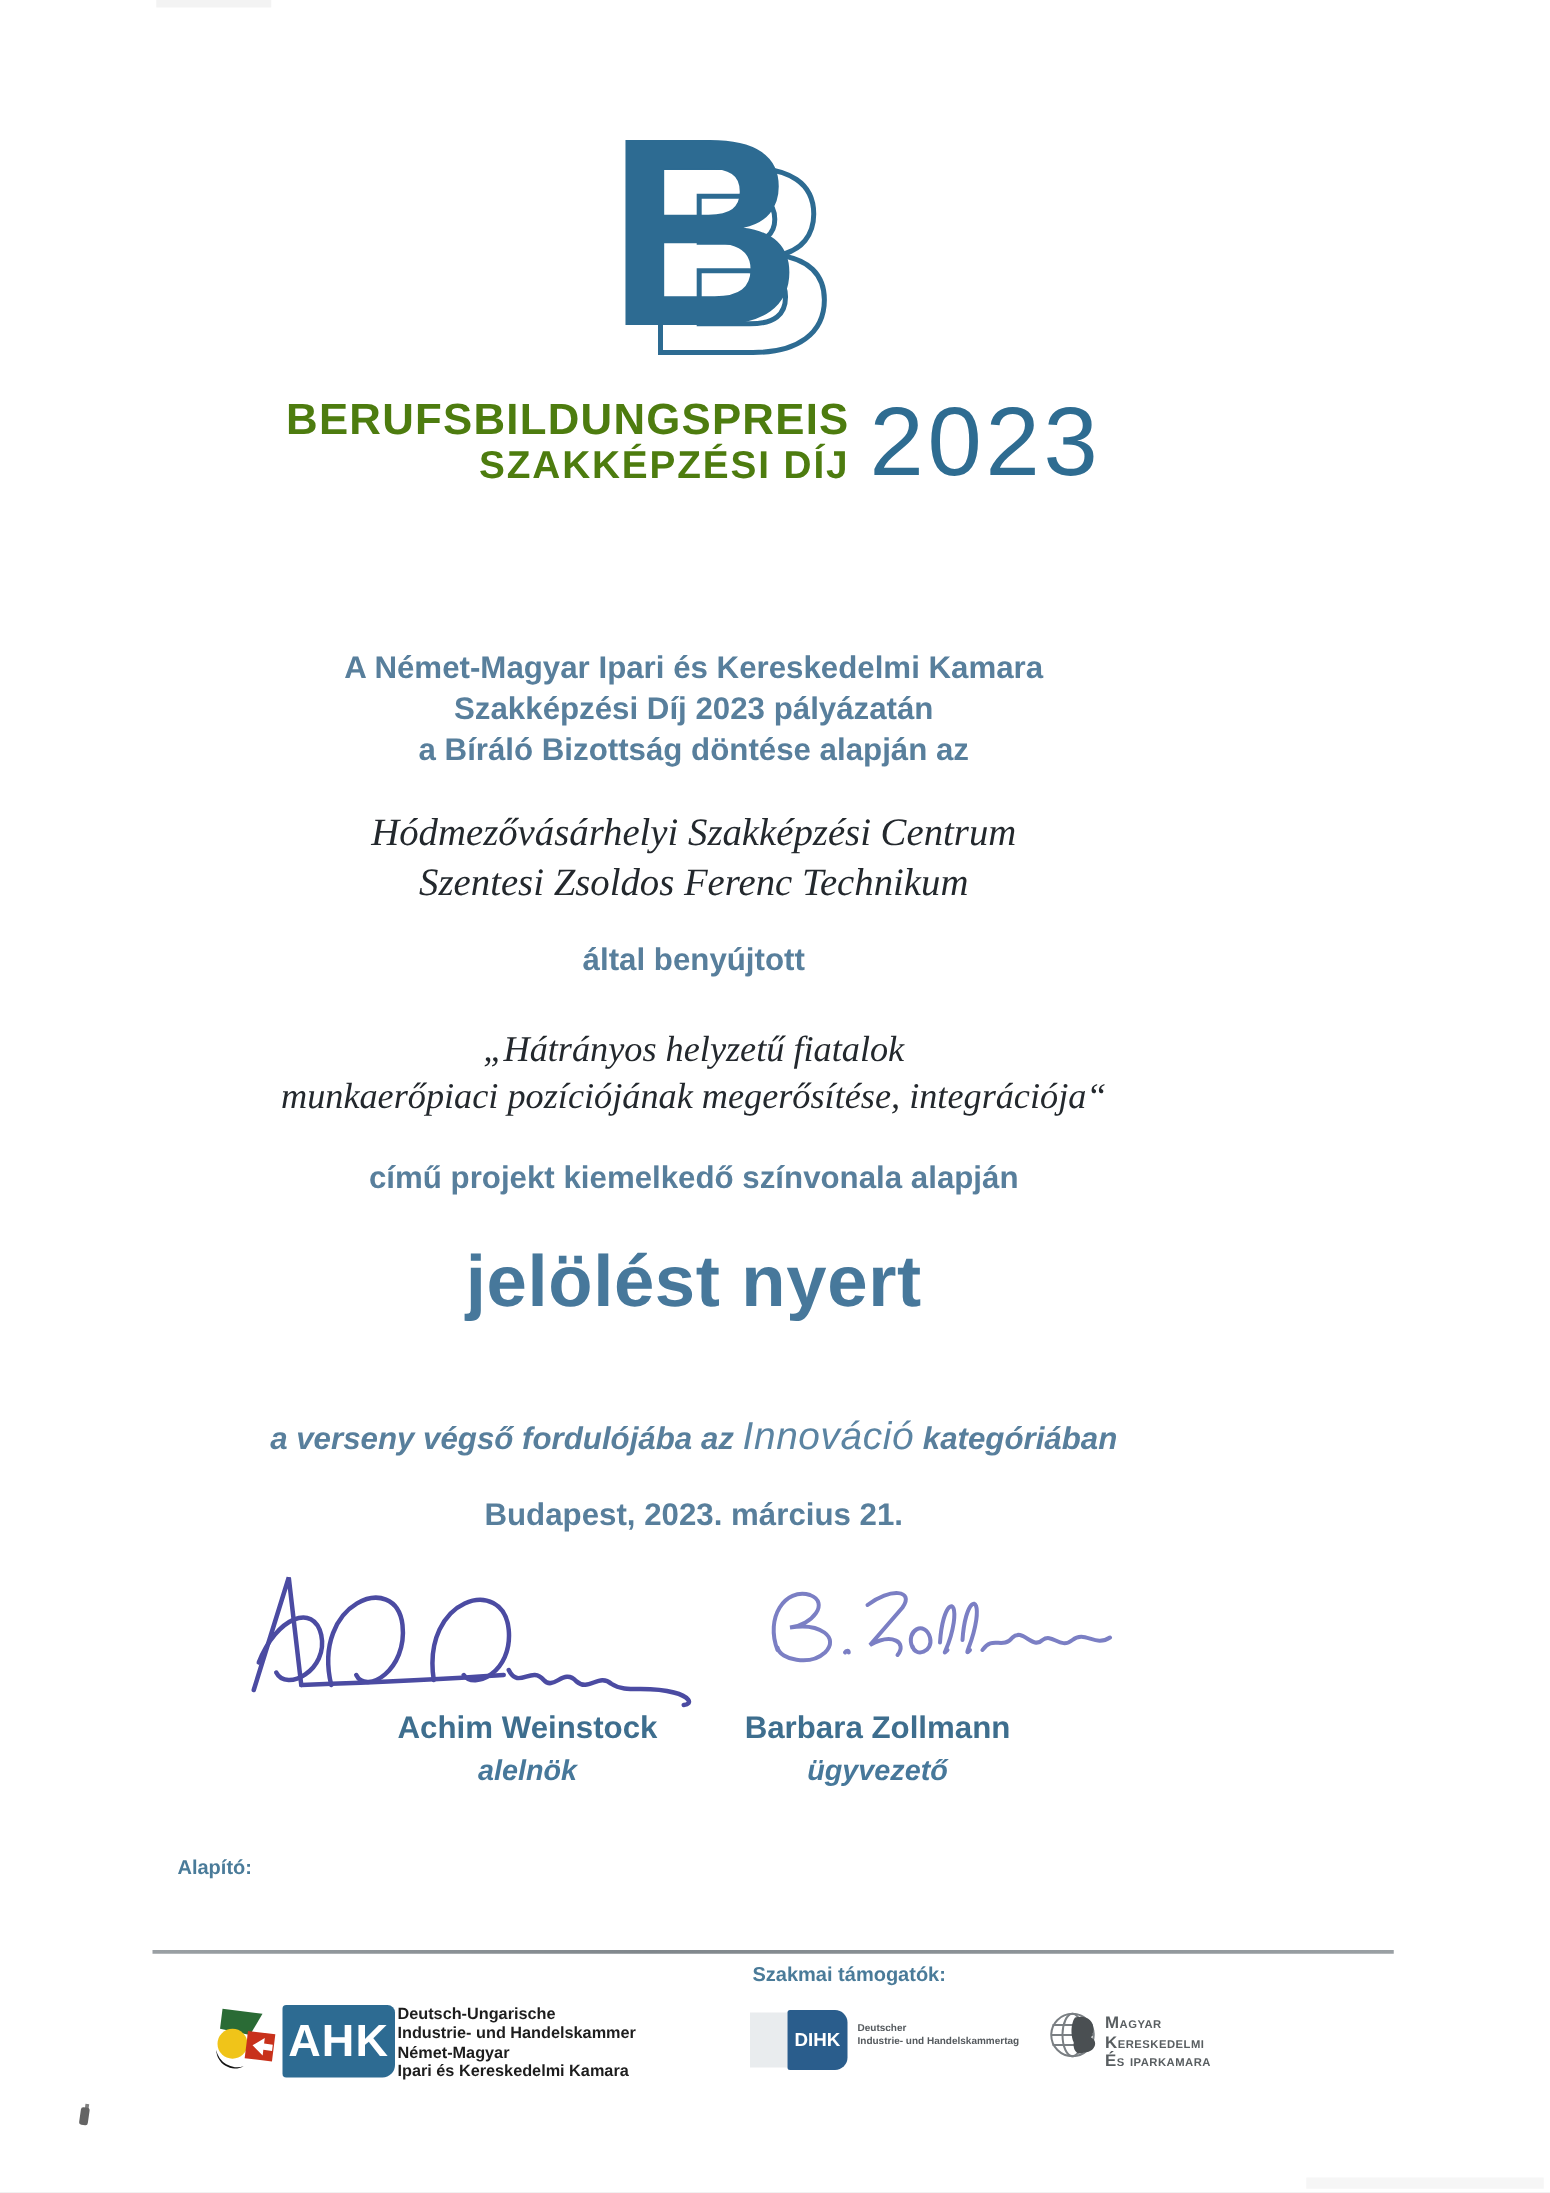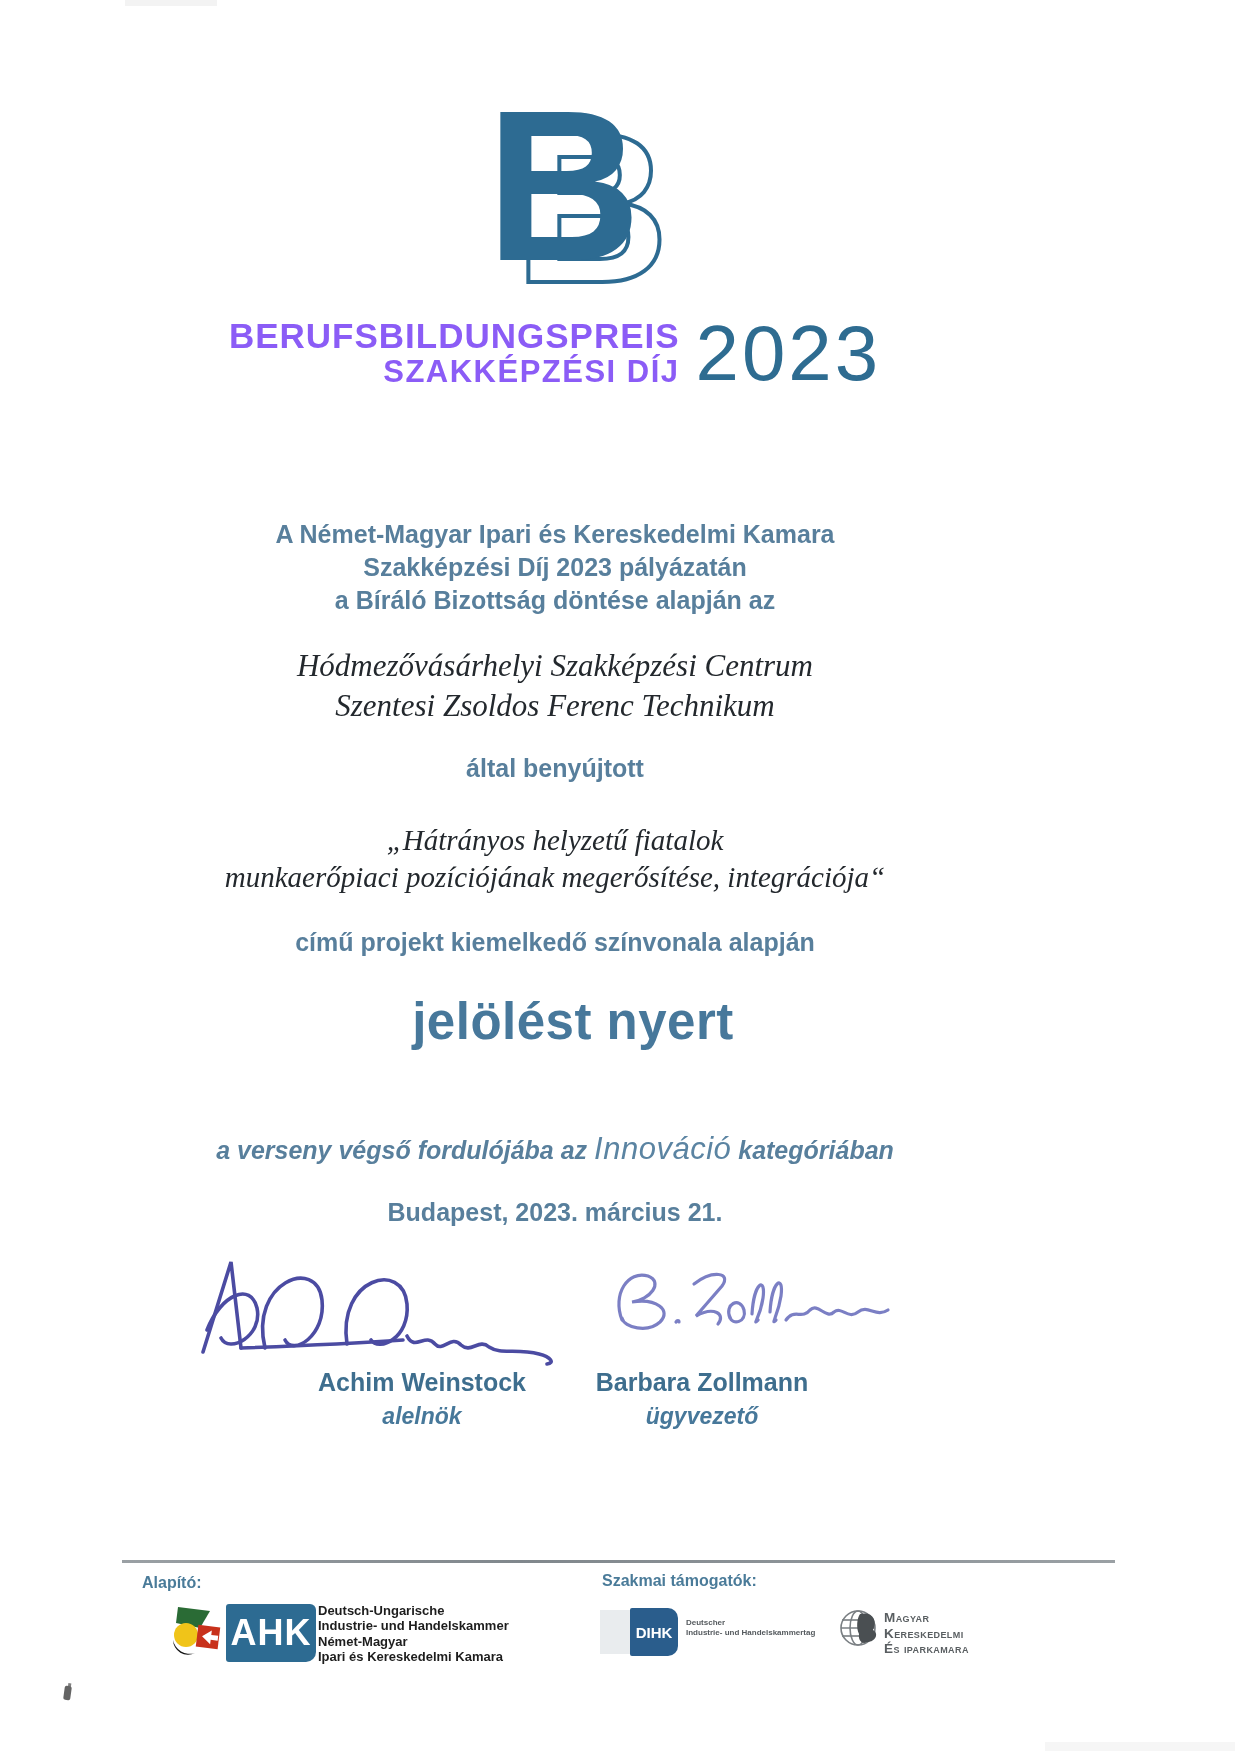--- a/index.html
+++ b/index.html
@@ -9,50 +9,50 @@
     font-family:"Liberation Sans", sans-serif;
   }
   .center-col { position:absolute; left:0; width:1110px; text-align:center; }
 
   
   .blogo { position:absolute; left:448px; top:88px; }
 
   
   .title-block { position:absolute; left:0; top:314px; width:1110px;
     display:flex; justify-content:center; align-items:center; gap:16px; }
-  .title-lines { text-align:right; color:#8b5cf6; font-weight:700; line-height:1.12; }
+  .title-lines { text-align:right; color:#4d7c0f; font-weight:700; line-height:1.12; }
   .title-line1 { font-size:35px; letter-spacing:1px; }
   .title-line2 { font-size:31px; letter-spacing:1.5px; }
   .title-year { font-size:78px; font-weight:400; color:#2e6c91; letter-spacing:3px; line-height:1; }
 
   .teal { color:#587f9c; font-weight:700; }
   .intro { top:518px; font-size:25px; line-height:33px; }
   .serifblock { font-family:"Liberation Serif", serif; font-style:italic; color:#23282d; }
   .school { top:646px; font-size:31px; line-height:40px; }
   .submitted { top:754px; font-size:25px; }
   .project { top:822px; font-size:29px; line-height:37px; }
   .merit { top:928px; font-size:25px; }
-  .award { top:992px; font-size:51px; font-weight:700; color:#47789b; letter-spacing:0.5px;margin-left:18px; }
+  .award { top:992px; font-size:58px; font-weight:700; color:#47789b; letter-spacing:0.5px; }
   .category { top:1131px; font-size:25px;font-style:italic; }
   .category .cat-name { font-weight:400; font-size:31px; letter-spacing:0.5px; color:#5b84a2; }
   .dateline { top:1198px; font-size:25px; }
 
   .sig-left { position:absolute; left:195px; top:1250px; }
   .sig-right { position:absolute; left:600px; top:1262px; }
   .signatory { position:absolute; top:1368px; width:320px; text-align:center; }
   .signatory .name { font-size:25px; font-weight:700; color:#3e6e8e; }
   .signatory .role { font-size:23px; font-weight:700; font-style:italic; color:#47789a; margin-top:6px; }
   .sig-block-left { left:262px; }
   .sig-block-right { left:542px; }
 
   .divider { position:absolute; left:122px; top:1560px; width:993px; height:3px;
     background:linear-gradient(90deg,#9aa0a4,#80878c 40%,#9aa0a4); }
 
   .footer-label { position:absolute; font-size:16px; font-weight:700; color:#4a7b99; }
-  .founder-label { left:142px; top:1574px; }
+  .founder-label { left:142px; top:1486px; }
   .supporters-label { left:602px; top:1572px; }
 
   .ahk-logo { position:absolute; left:168px; top:1604px; display:flex; align-items:stretch; }
   .ahk-box { width:90px; height:58px; background:#2d6b92; color:#fff; display:flex;
     align-items:center; justify-content:center; font-size:36px; font-weight:700;
     letter-spacing:1px; border-radius:3px 6px 10px 3px; }
   .ahk-text { position:absolute; left:318px; top:1603px; font-size:13px; line-height:1.18;
     font-weight:700; color:#1d1d1d; white-space:nowrap; }
 
   .dihk-logo { position:absolute; left:600px; top:1608px; display:flex; align-items:center; }

